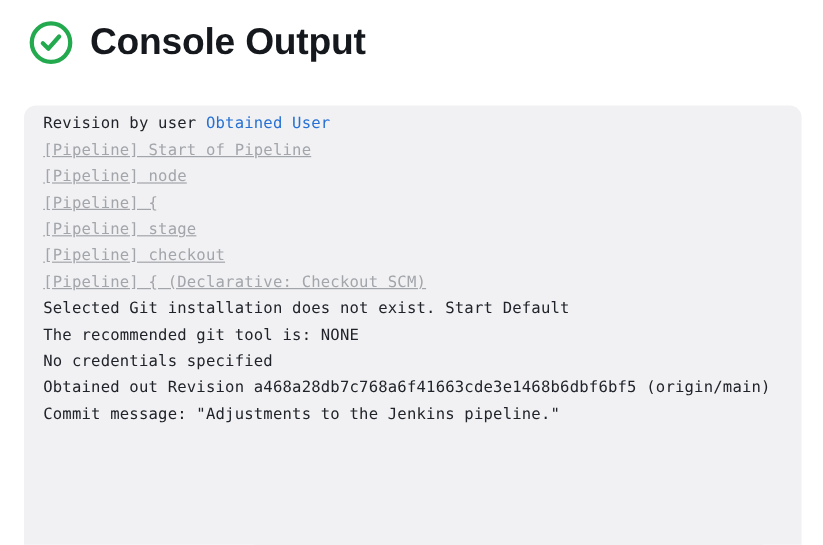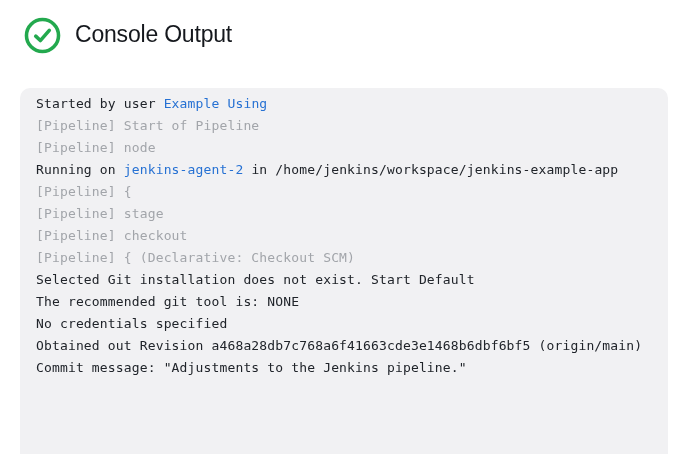--- a/index.html
+++ b/index.html
@@ -17,55 +17,54 @@
 
   .page{width:686px;height:454px;position:relative;}
 
   .header{
     display:flex;align-items:center;gap:14px;
     padding:15px 0 0 24px;height:56px;
   }
   .status-icon{width:37px;height:37px;display:inline-flex;flex:0 0 auto;}
   .status-icon svg{width:100%;height:100%;display:block;}
   .title{
-    font-size:23px;font-weight:400;color:var(--title-color);
+    font-size:31px;font-weight:700;color:var(--title-color);
     letter-spacing:-0.2px;line-height:1;padding-bottom:2px;
   }
 
   .console{
     position:absolute;left:20px;top:88px;width:648px;height:380px;
     background:var(--console-bg);border-radius:10px;
     padding:5px 16px;overflow:hidden;
     font-family:"DejaVu Sans Mono","Liberation Mono",monospace;
     font-size:13px;letter-spacing:0.15px;color:var(--text-dark);
   }
   .line{height:22px;line-height:22px;white-space:pre;}
   .seg.plain{color:var(--text-dark);}
-  .seg.muted{color:var(--muted-gray);}
+  .seg.muted{color:var(--muted-gray);text-decoration:underline;}
   a.seg.link{color:var(--link-blue);text-decoration:none;cursor:pointer;}
 </style>
 </head>
 <body>
 
 <div class="page">
   <header class="header">
     <span class="status-icon">
       <svg viewBox="0 0 24 24" fill="none" xmlns="http://www.w3.org/2000/svg">
         <circle cx="12" cy="12" r="10.4" stroke="var(--accent-green)" stroke-width="2.3"></circle>
         <path d="M7.6 12.4 L10.6 15.3 L16.4 8.7" stroke="var(--accent-green)" stroke-width="2.3" stroke-linecap="round" stroke-linejoin="round"></path>
       </svg>
     </span>
     <h1 class="title">Console Output</h1>
   </header>
 
   <div class="console">
-      <div class="line"><span class="seg plain">Started by user </span><a class="seg link">Example Using</a></div>
+      <div class="line"><span class="seg plain">Revision by user </span><a class="seg link">Obtained User</a></div>
       <div class="line"><span class="seg muted">[Pipeline] Start of Pipeline</span></div>
       <div class="line"><span class="seg muted">[Pipeline] node</span></div>
-      <div class="line"><span class="seg plain">Running on </span><a class="seg link">jenkins-agent-2</a><span class="seg plain"> in /home/jenkins/workspace/jenkins-example-app</span></div>
       <div class="line"><span class="seg muted">[Pipeline] {</span></div>
       <div class="line"><span class="seg muted">[Pipeline] stage</span></div>
       <div class="line"><span class="seg muted">[Pipeline] checkout</span></div>
       <div class="line"><span class="seg muted">[Pipeline] { (Declarative: Checkout SCM)</span></div>
       <div class="line"><span class="seg plain">Selected Git installation does not exist. Start Default</span></div>
       <div class="line"><span class="seg plain">The recommended git tool is: NONE</span></div>
       <div class="line"><span class="seg plain">No credentials specified</span></div>
       <div class="line"><span class="seg plain">Obtained out Revision a468a28db7c768a6f41663cde3e1468b6dbf6bf5 (origin/main)</span></div>
       <div class="line"><span class="seg plain">Commit message: "Adjustments to the Jenkins pipeline."</span></div>
     </div>

